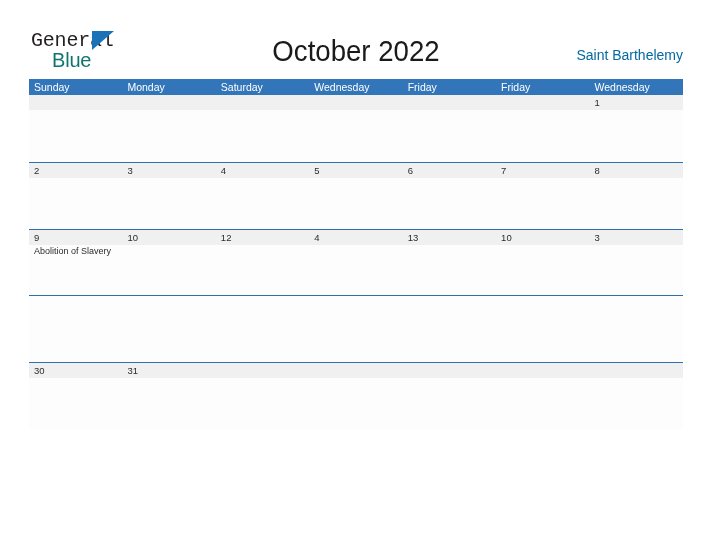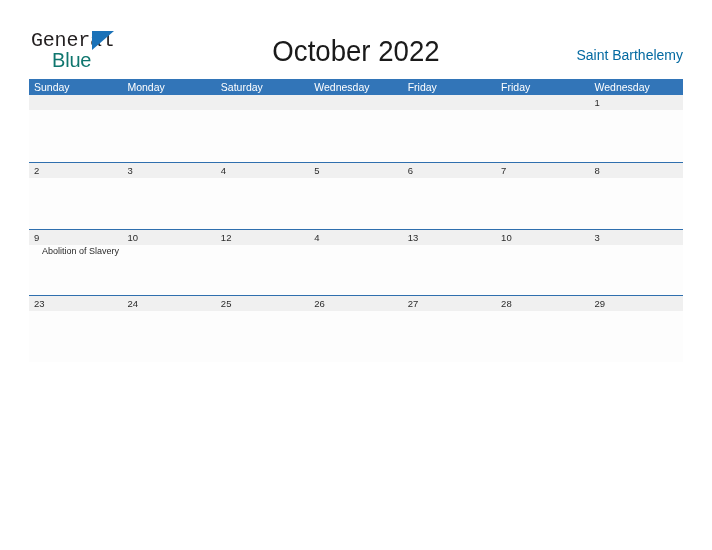--- a/index.html
+++ b/index.html
@@ -161,21 +161,20 @@
     flex: 1 1 0;
     padding-left: 5px;
     padding-right: 3px;
     padding-top: 1px;
     box-sizing: border-box;
     font-size: 9px;
     line-height: 11.5px;
     color: #2b2b2b;
     font-family: "Liberation Sans", sans-serif;
     word-wrap: break-word;
-    margin-left: 8px;
   }
   .event-line {
     display: block;
   }
 </style>
 </head>
 <body>
 
 <div class="page">
 
@@ -262,28 +261,39 @@
             </div>
             <div class="dayevents"></div>
             <div class="dayevents"></div>
             <div class="dayevents"></div>
             <div class="dayevents"></div>
             <div class="dayevents"></div>
             <div class="dayevents"></div>
           </div>
         </div>
         <div class="week">
+          <div class="week-body">
+            <div class="dayevents"></div>
+            <div class="dayevents"></div>
+            <div class="dayevents"></div>
+            <div class="dayevents"></div>
+            <div class="dayevents"></div>
+            <div class="dayevents"></div>
+            <div class="dayevents"></div>
+          </div>
+        </div>
+        <div class="week">
           <div class="week-daterow">
-            <div class="daynum">23</div>
-            <div class="daynum">24</div>
-            <div class="daynum">25</div>
-            <div class="daynum">26</div>
-            <div class="daynum">27</div>
-            <div class="daynum">28</div>
-            <div class="daynum">29</div>
+            <div class="daynum">30</div>
+            <div class="daynum">31</div>
+            <div class="daynum empty"></div>
+            <div class="daynum empty"></div>
+            <div class="daynum empty"></div>
+            <div class="daynum empty"></div>
+            <div class="daynum empty"></div>
           </div>
           <div class="week-body">
             <div class="dayevents"></div>
             <div class="dayevents"></div>
             <div class="dayevents"></div>
             <div class="dayevents"></div>
             <div class="dayevents"></div>
             <div class="dayevents"></div>
             <div class="dayevents"></div>
           </div>

